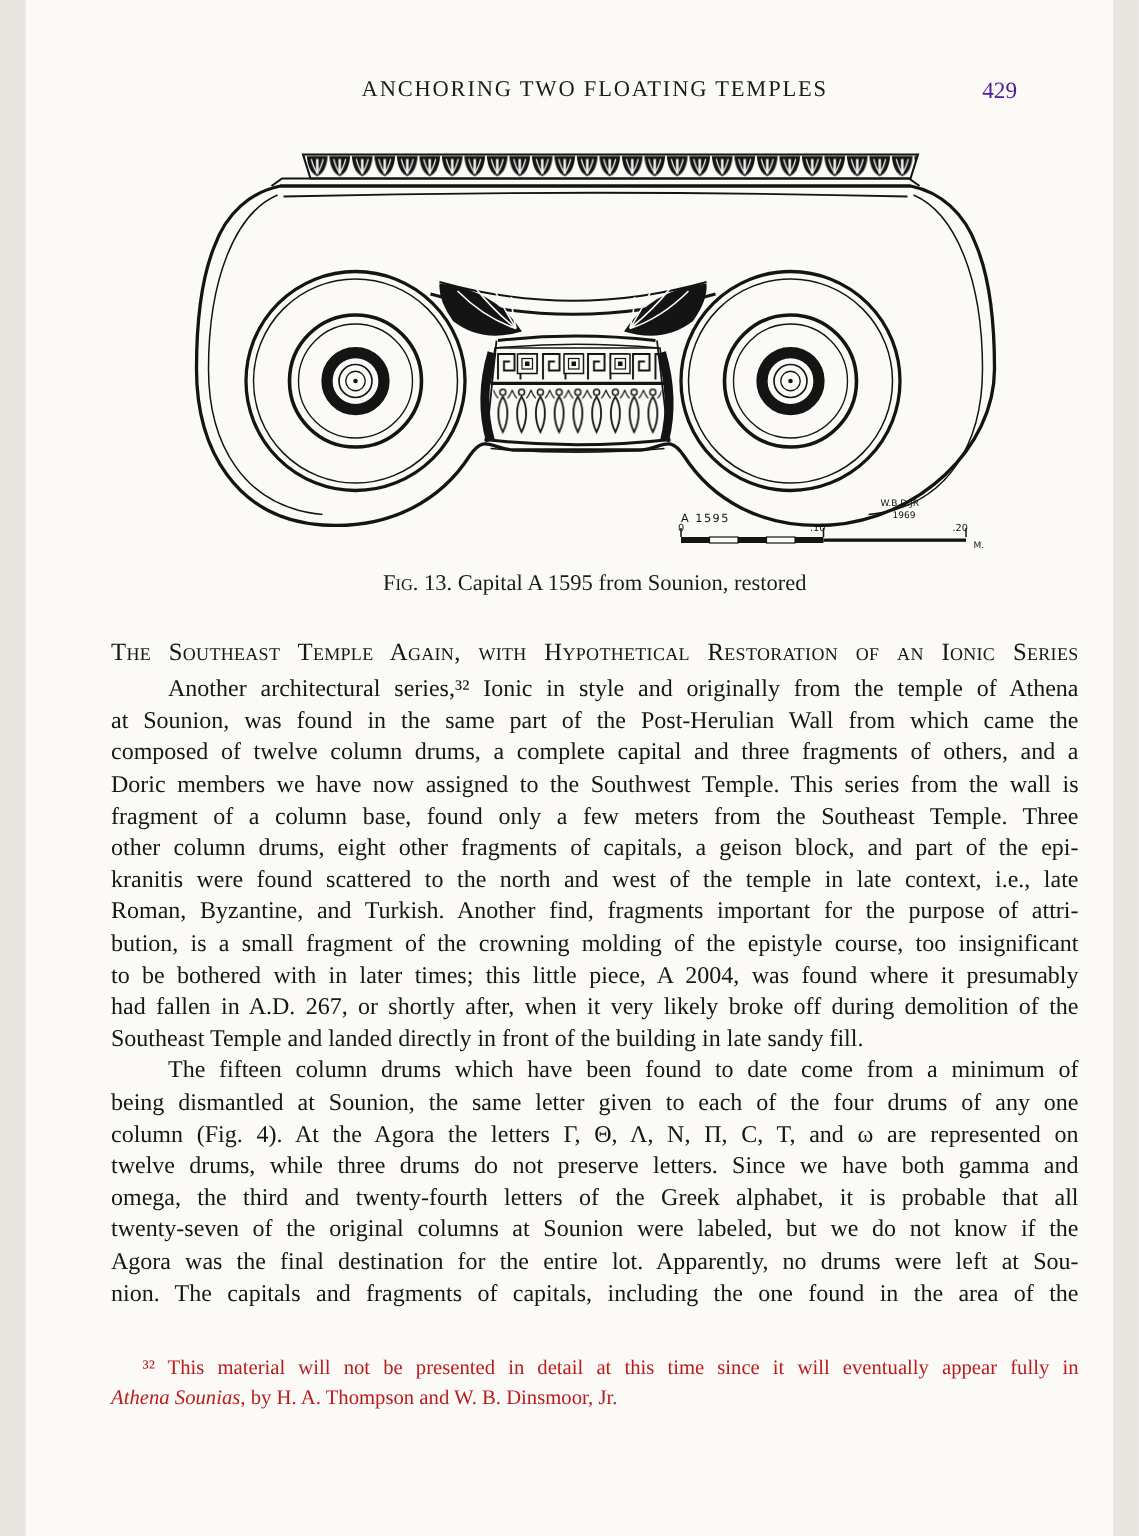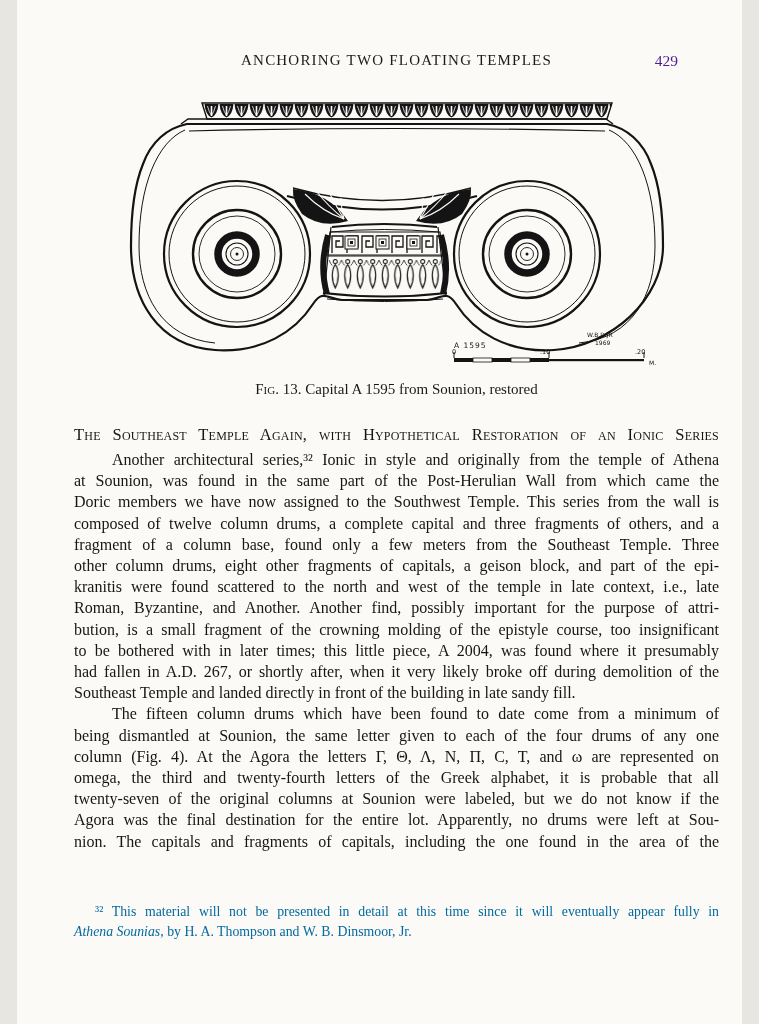--- a/index.html
+++ b/index.html
@@ -39,21 +39,21 @@
   .tline{
     font-size:16px;line-height:21.2px;
     text-align:justify;text-align-last:justify;
     white-space:nowrap;
     white-space:normal;
   }
   .tline.firstline{text-indent:38px;}
   .tline.lastline{text-align-last:left;}
   .footnote{
     position:absolute;top:902px;left:57px;width:645px;
-    font-size:13.8px;line-height:20px;color:#0369a1;
+    font-size:13.8px;line-height:20px;color:#b91c1c;
   }
   .fn-line1{text-indent:21px;text-align:justify;text-align-last:justify;}
   .fn-line2 .it{font-style:italic;}
   svg text{font-family:"DejaVu Sans","Liberation Sans",sans-serif;fill:#111;}
 </style>
 </head>
 <body>
 
 <div class="page">
 
@@ -196,36 +196,37 @@
     <span class="fig-label">Fig. 13.</span>
     <span>Capital A 1595 from Sounion, restored</span>
   </div>
 
   <div class="content">
     <div class="section-heading">The Southeast Temple Again, with Hypothetical Restoration of an Ionic Series</div>
 
     <div>
       <div class="tline firstline">Another architectural series,³² Ionic in style and originally from the temple of Athena</div>
       <div class="tline">at Sounion, was found in the same part of the Post-Herulian Wall from which came the</div>
+      <div class="tline">composed of twelve column drums, a complete capital and three fragments of others, and a</div>
       <div class="tline">Doric members we have now assigned to the Southwest Temple. This series from the wall is</div>
-      <div class="tline">composed of twelve column drums, a complete capital and three fragments of others, and a</div>
       <div class="tline">fragment of a column base, found only a few meters from the Southeast Temple. Three</div>
       <div class="tline">other column drums, eight other fragments of capitals, a geison block, and part of the epi-</div>
       <div class="tline">kranitis were found scattered to the north and west of the temple in late context, i.e., late</div>
-      <div class="tline">Roman, Byzantine, and Another. Another find, possibly important for the purpose of attri-</div>
+      <div class="tline">Roman, Byzantine, and Turkish. Another find, fragments important for the purpose of attri-</div>
       <div class="tline">bution, is a small fragment of the crowning molding of the epistyle course, too insignificant</div>
       <div class="tline">to be bothered with in later times; this little piece, A 2004, was found where it presumably</div>
       <div class="tline">had fallen in A.D. 267, or shortly after, when it very likely broke off during demolition of the</div>
       <div class="tline lastline">Southeast Temple and landed directly in front of the building in late sandy fill.</div>
     </div>
 
     <div>
       <div class="tline firstline">The fifteen column drums which have been found to date come from a minimum of</div>
       <div class="tline">being dismantled at Sounion, the same letter given to each of the four drums of any one</div>
       <div class="tline">column (Fig. 4). At the Agora the letters Γ, Θ, Λ, N, Π, C, T, and ω are represented on</div>
+      <div class="tline">twelve drums, while three drums do not preserve letters. Since we have both gamma and</div>
       <div class="tline">omega, the third and twenty-fourth letters of the Greek alphabet, it is probable that all</div>
       <div class="tline">twenty-seven of the original columns at Sounion were labeled, but we do not know if the</div>
       <div class="tline">Agora was the final destination for the entire lot. Apparently, no drums were left at Sou-</div>
       <div class="tline">nion. The capitals and fragments of capitals, including the one found in the area of the</div>
     </div>
   </div>
 
   <div class="footnote">
     <div class="fn-line1">³² This material will not be presented in detail at this time since it will eventually appear fully in</div>
     <div class="fn-line2"><span class="it">Athena Sounias</span><span>, by H. A. Thompson and W. B. Dinsmoor, Jr.</span></div>

